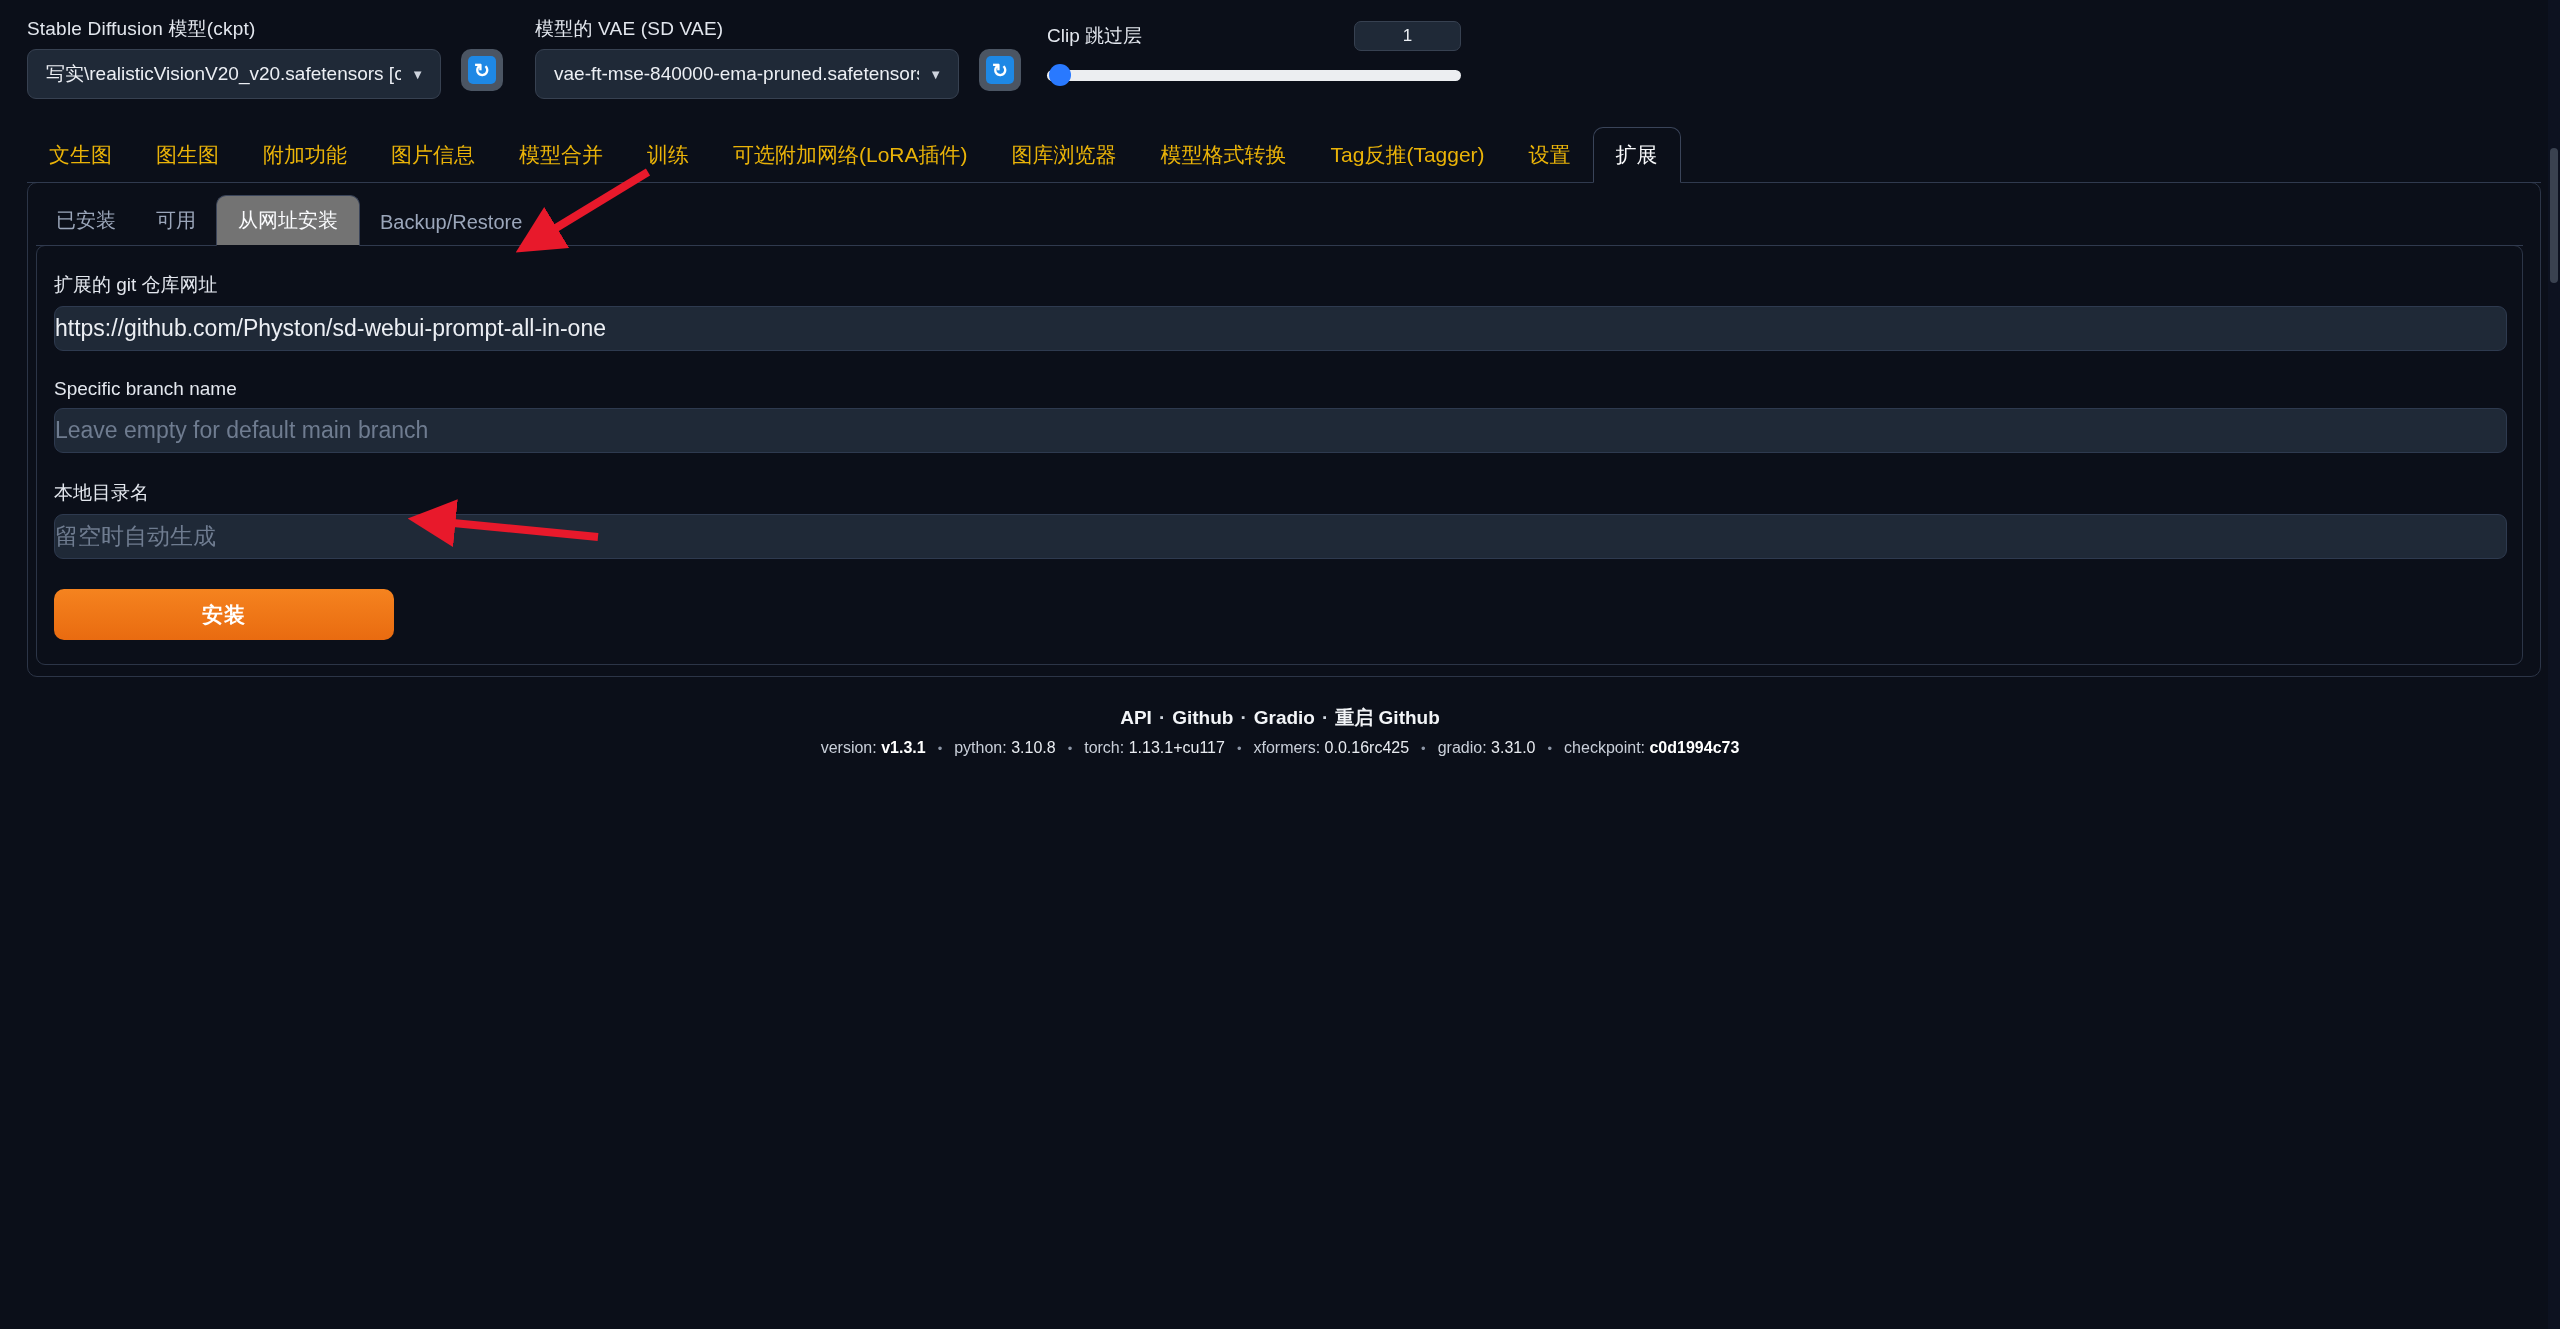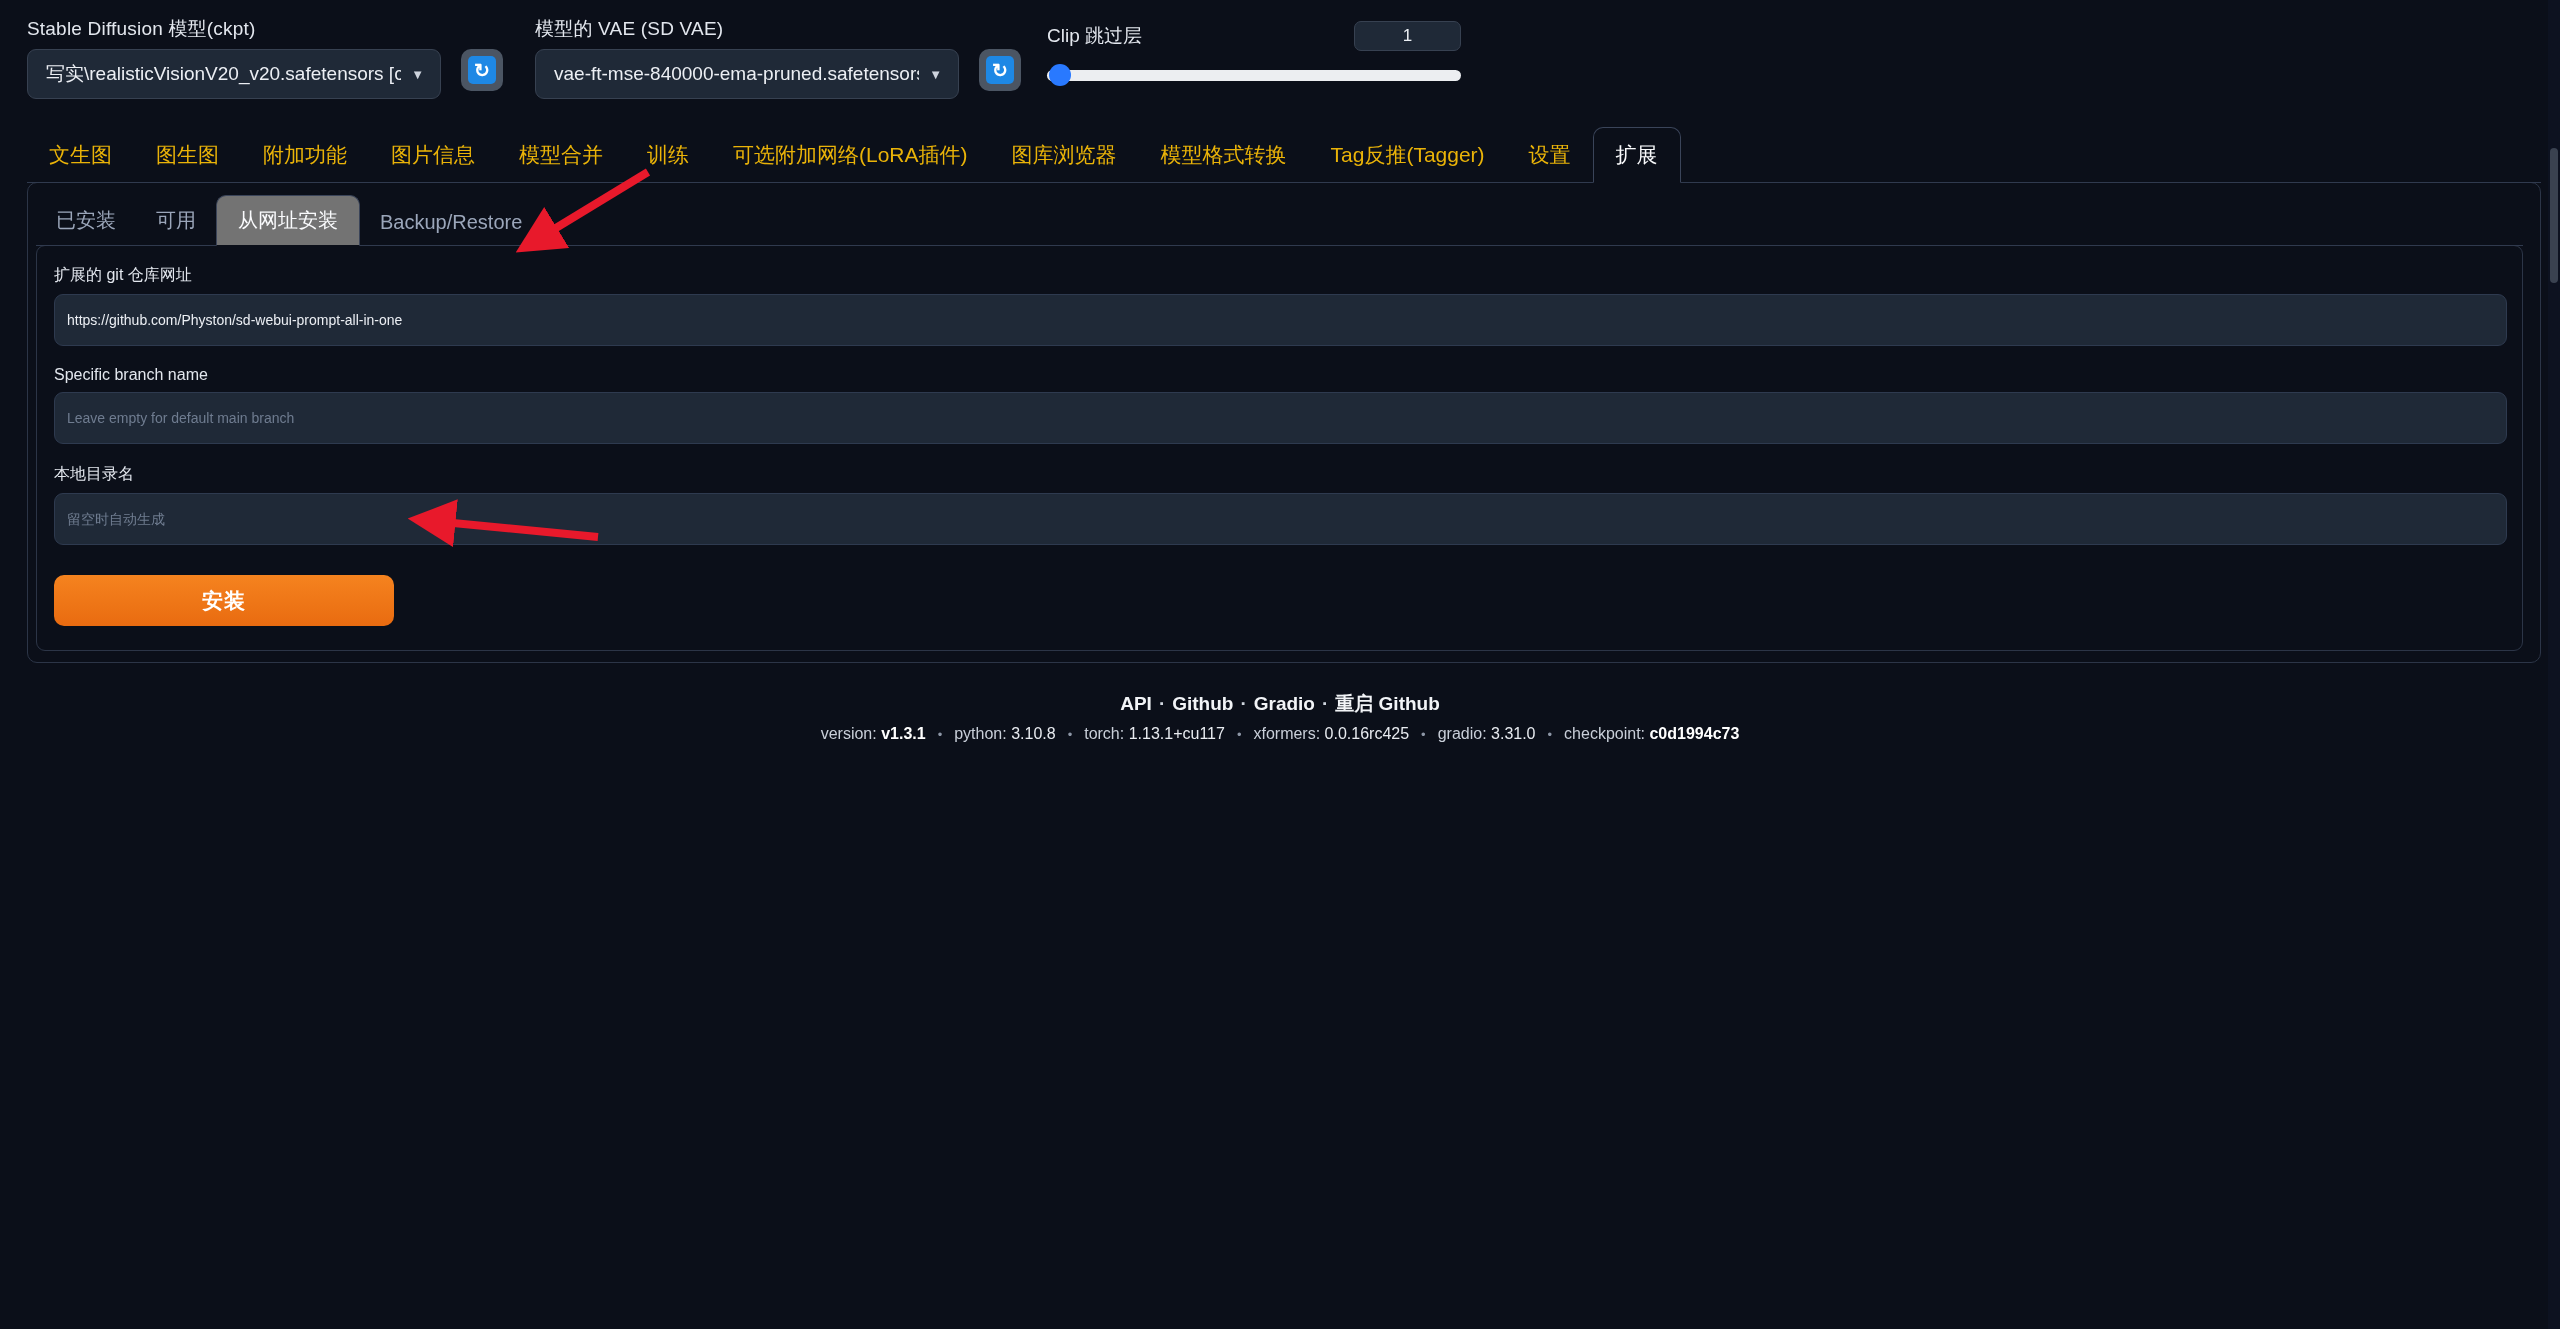--- a/index.html
+++ b/index.html
@@ -47,24 +47,24 @@
   .subtabnav { position:relative; z-index:3; display:flex; align-items:flex-end;
                padding-top:2px; border-bottom:1px solid #303a4e; }
   .subtab { font-size:20px; color:#9ba6ba; padding:11px 1px; margin:0 19px; cursor:pointer; }
   .subtab.selected { color:#fafbfd; background:#737373; border:1px solid #3a4459;
                      border-bottom:1px solid #0b0f19; border-radius:10px 10px 0 0;
                      padding:11px 21px; margin:0 0 -1px 0; }
   .panel-inner { position:relative; z-index:1; margin-top:-1px; border:1px solid #2c3547;
                  border-radius:9px; padding:19px 15px 24px 17px; }
 
   
-  .form-label { font-size:16px; color:#e3e7ee; margin:0 0 8px 0; }
+  .form-label { font-size:19px; color:#e3e7ee; margin:7px 0 8px 0; }
   .gap { height:20px; }
-  .text-input { width:100%; height:52px; background:#1f2937; border:1px solid #2e3a4f;
-                border-radius:9px; padding:0 12px; font-size:14px; color:#eceff4;
+  .text-input { width:100%; height:45px; background:#1f2937; border:1px solid #2e3a4f;
+                border-radius:9px; padding:0 0; font-size:23px; color:#eceff4;
                 font-family:"Liberation Sans",sans-serif; outline:none; }
   .text-input::placeholder { color:#6f7c90; opacity:1; }
   .install-btn { margin-top:30px; width:340px; height:51px; border:none; border-radius:10px;
                  background:linear-gradient(180deg,#f5831f,#e96b10); color:#fff;
                  font-size:21px; font-weight:bold; cursor:pointer;
                  font-family:"Liberation Sans",sans-serif; letter-spacing:1px; }
   .status-text { margin-top:31px; font-size:19px; color:#e9ebf0; }
 
   
   .footer { margin-top:28px; text-align:center; }

